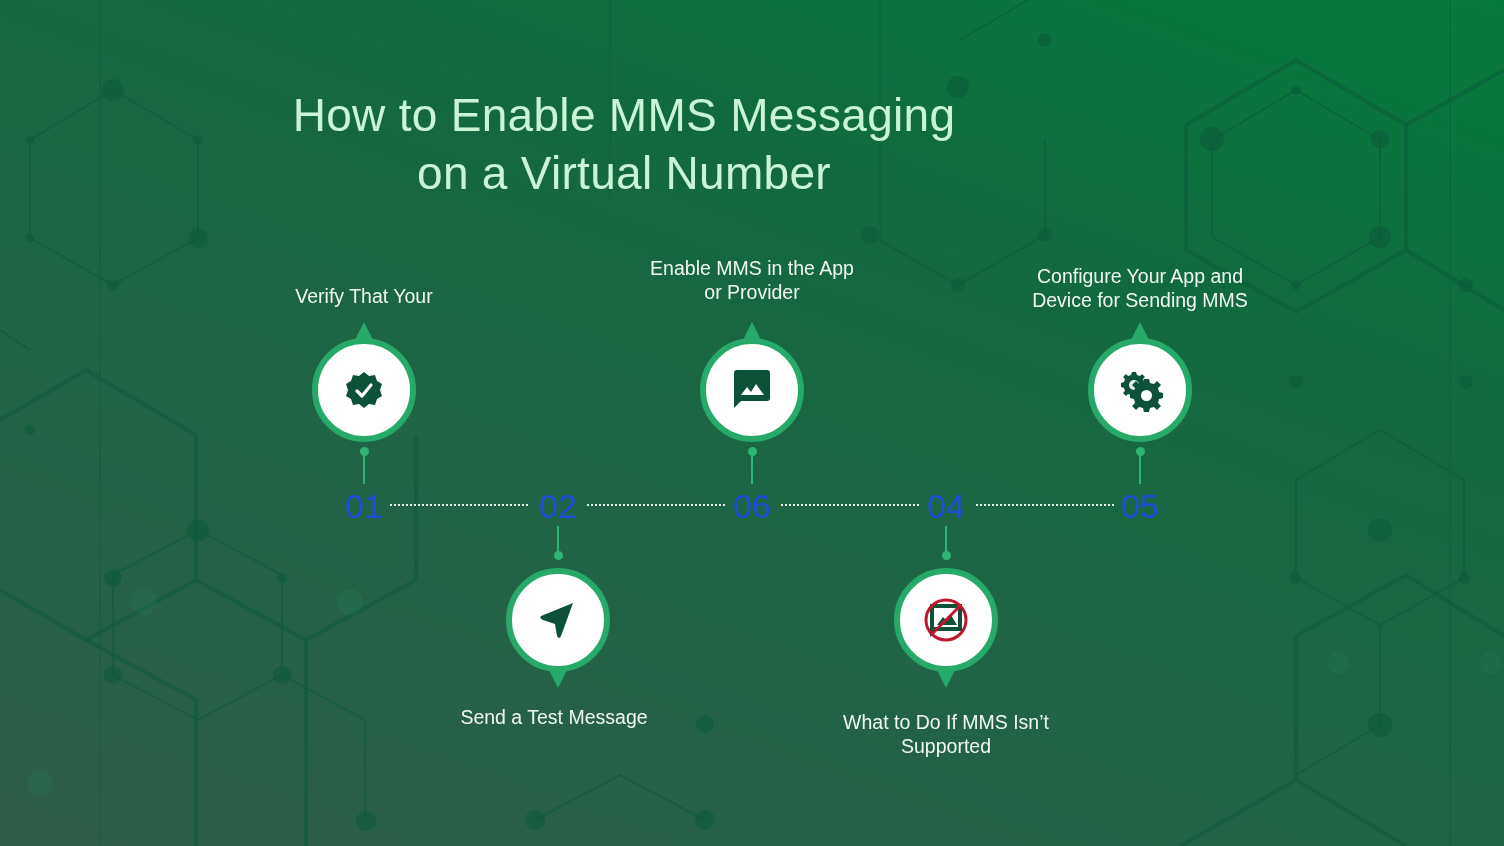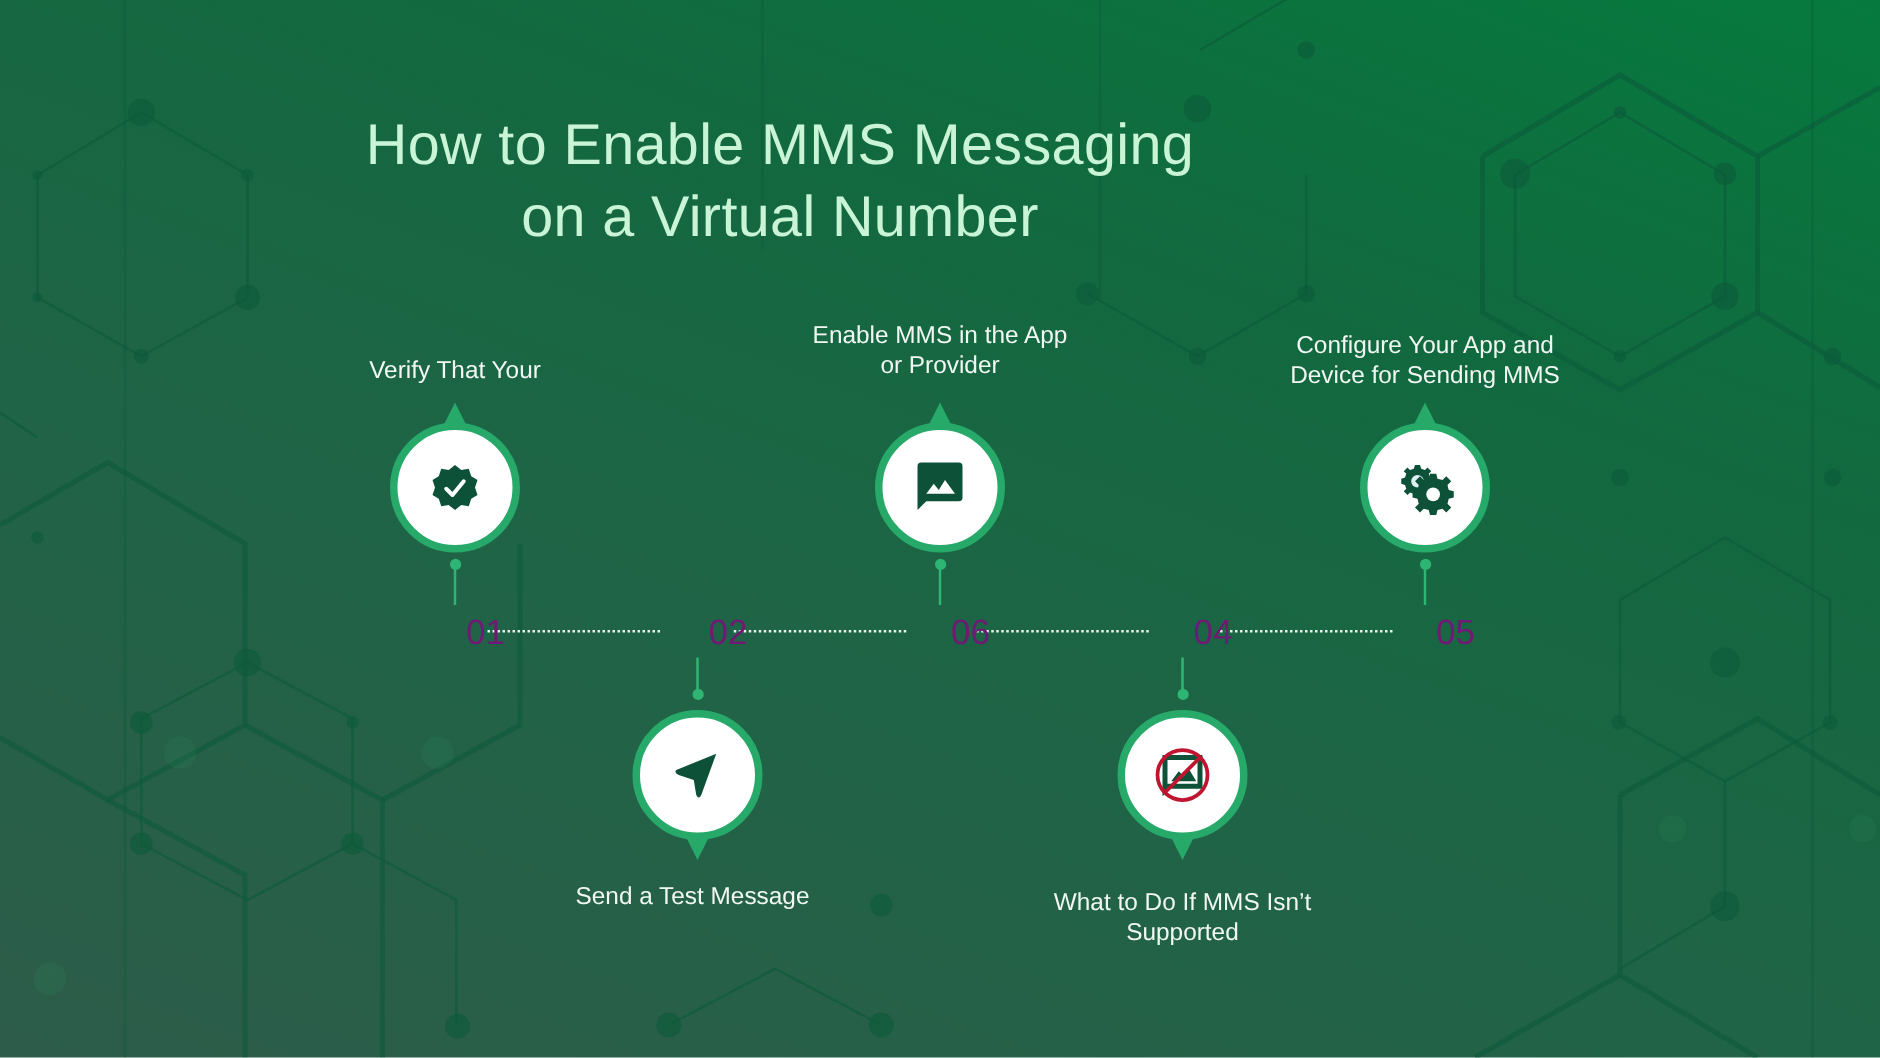--- a/index.html
+++ b/index.html
@@ -11,22 +11,22 @@
   .bg { position:absolute; inset:0; pointer-events:none; }
   .title {
     position:absolute; left:0; top:86px; width:1248px; text-align:center;
     color:#c9f5d6; font-size:46px; line-height:58px; font-weight:500; letter-spacing:0.3px;
   }
   .title div { display:block; }
   .timeline-line {
     position:absolute; top:504px; height:0; border-top:2px dotted #e6f3ea;
   }
   .num {
-    position:absolute; top:488px; width:80px; margin-left:-40px; text-align:right;
-    color:#701a75; font-size:28px; line-height:36px; font-weight:500;
+    position:absolute; top:488px; width:80px; margin-left:-40px; text-align:center;
+    color:#1d4ed8; font-size:34px; line-height:36px; font-weight:500;
   }
   .marker { position:absolute; width:104px; height:104px; margin-left:-52px; }
   .marker .ring {
     position:absolute; left:0; top:0; width:92px; height:92px; border-radius:50%;
     background:#ffffff; border:6px solid #27a96a;
   }
   .marker .pin {
     position:absolute; left:42px; width:0; height:0;
     border-left:10px solid transparent; border-right:10px solid transparent;
   }

